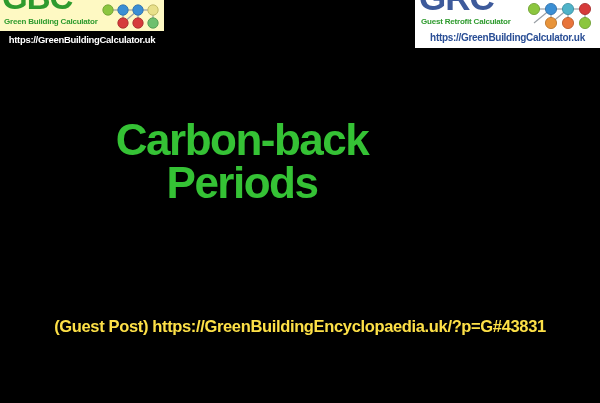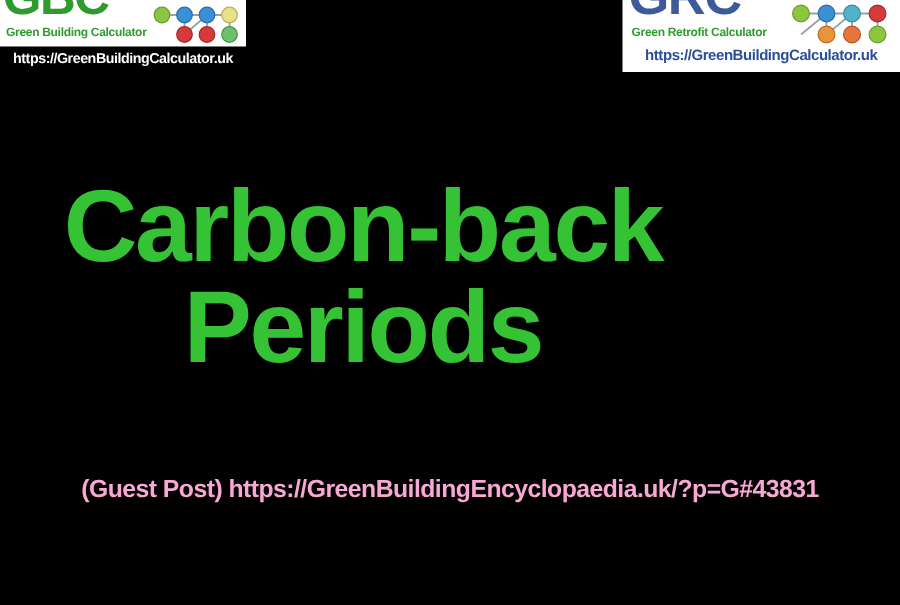--- a/index.html
+++ b/index.html
@@ -30,21 +30,21 @@
     position: absolute;
     top: 0;
     height: 48px;
     overflow: hidden;
   }
 
   
   #logo-gbc {
     left: 0;
     width: 164px;
-    background: #ffffff;
+    background: #fef9c3;
     text-align: right;
   }
   #logo-gbc .brand-row {
     position: absolute;
     left: 0; top: 0;
     width: 164px; height: 32px;
     overflow: hidden;
   }
   #logo-gbc .brand-mark {
     position: absolute;
@@ -176,35 +176,35 @@
   #grc-dots { left: 110px; top: -2px; }
 
   
   #main-title {
     position: absolute;
     left: 0;
     top: 118px;
     width: 484px;
     text-align: center;
     color: #35c235;
-    font-size: 68px;
+    font-size: 44px;
     font-weight: bold;
     line-height: 0.98;
     letter-spacing: -1.5px;
     white-space: pre-line;
   }
 
   
   #footer-link {
     position: absolute;
     left: 0;
     top: 317px;
     width: 600px;
     text-align: center;
-    color: #f9a8d4;
+    color: #fde047;
     font-size: 16.5px;
     font-weight: bold;
     letter-spacing: -0.35px;
     white-space: nowrap;
   }
 </style>
 </head>
 <body>
 
 <div id="logo-banner">
@@ -233,21 +233,21 @@
       <circle cx="53" cy="22" r="5.2" fill="#6ec06e" stroke="#4a944a" stroke-width="0.8"></circle>
     </svg>
     <div class="urlbar">https://GreenBuildingCalculator.uk</div>
   </div>
 
 
   <div class="logo-card" id="logo-grc">
     <div class="brand-row">
       <div class="brand-mark">GRC</div>
     </div>
-    <div class="brand-tag">Green Retrofit Calculator</div>
+    <div class="brand-tag">Guest Retrofit Calculator</div>
     <svg class="dotgraph" id="grc-dots" width="72" height="32">
       <g stroke="#9aa0a6" stroke-width="1.2">
         <line x1="9" y1="11" x2="26" y2="11"></line>
         <line x1="26" y1="11" x2="43" y2="11"></line>
         <line x1="43" y1="11" x2="60" y2="11"></line>
         <line x1="26" y1="11" x2="26" y2="25"></line>
         <line x1="43" y1="11" x2="26" y2="25"></line>
         <line x1="43" y1="11" x2="43" y2="25"></line>
         <line x1="60" y1="11" x2="60" y2="25"></line>
         <line x1="26" y1="11" x2="9" y2="25"></line>

